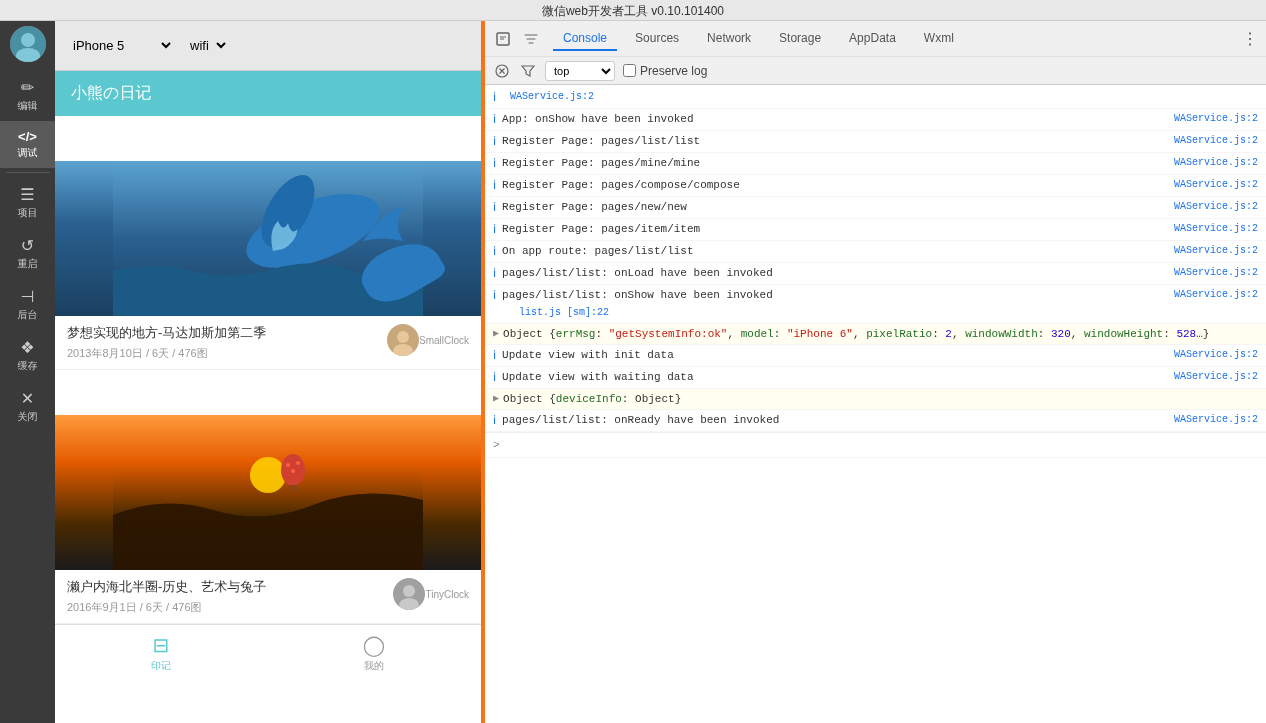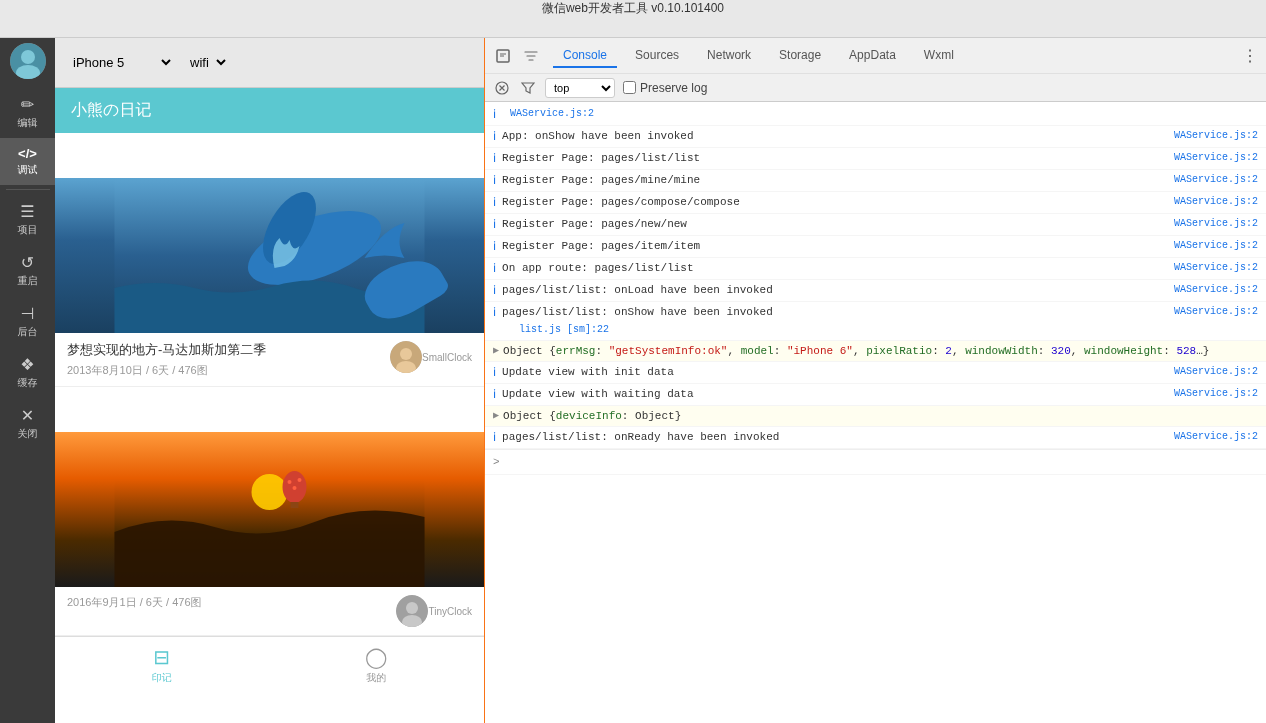--- a/index.html
+++ b/index.html
@@ -1,23 +1,23 @@
 <!DOCTYPE html>
 <html><head>
   <meta charset="utf-8">
   <style>
     * { box-sizing: border-box; margin: 0; padding: 0; }
     body { font-family: -apple-system, BlinkMacSystemFont, 'Helvetica Neue', Arial, sans-serif; font-size: 12px; background: #f0f0f0; width: 1266px; height: 723px; overflow: hidden; display: flex; flex-direction: column; }
 
     
     .title-bar {
       background: #e8e8e8;
-      height: 38px;
-      display: flex;
-      align-items: flex-start;
+      height: 21px;
+      display: flex;
+      align-items: flex-end;
       justify-content: center;
       font-size: 12px;
       color: #333;
       border-bottom: 1px solid #ccc;
       flex-shrink: 0;
     }
 
     
     .main-layout {
       display: flex;
@@ -82,21 +82,21 @@
       background: #555;
       margin: 4px 0;
     }
 
     
     .phone-area {
       width: 430px;
       background: #bef264;
       display: flex;
       flex-direction: column;
-      border-right: 1px solid #f97316;
+      border-right: 4px solid #f97316;
       flex-shrink: 0;
     }
 
     .phone-toolbar {
       background: #e8e8e8;
       border-bottom: 1px solid #ccc;
       height: 50px;
       display: flex;
       align-items: center;
       padding: 0 10px;
@@ -579,20 +579,21 @@
               <ellipse cx="180" cy="55" rx="12" ry="16" fill="#d04030"></ellipse>
               <rect x="176" y="70" width="8" height="6" fill="#8b4513"></rect>
 
               <circle cx="175" cy="50" r="2" fill="#ff6040"></circle>
               <circle cx="185" cy="48" r="2" fill="#ff6040"></circle>
               <circle cx="180" cy="56" r="2" fill="#ff6040"></circle>
             </svg>
           </div>
           <div class="post-info">
             <div class="post-meta">
+              <div class="post-title">濑户内海北半圈-历史、艺术与兔子</div>
               <div class="post-date">2016年9月1日 / 6天 / 476图</div>
             </div>
             <div class="post-author-wrap">
               <div class="post-avatar">
                 <svg width="32" height="32" viewBox="0 0 32 32">
                   <circle cx="16" cy="16" r="16" fill="#a0a0a0"></circle>
                   <circle cx="16" cy="13" r="6" fill="#c8c8c8"></circle>
                   <ellipse cx="16" cy="27" rx="10" ry="7" fill="#c8c8c8"></ellipse>
                 </svg>
               </div>

